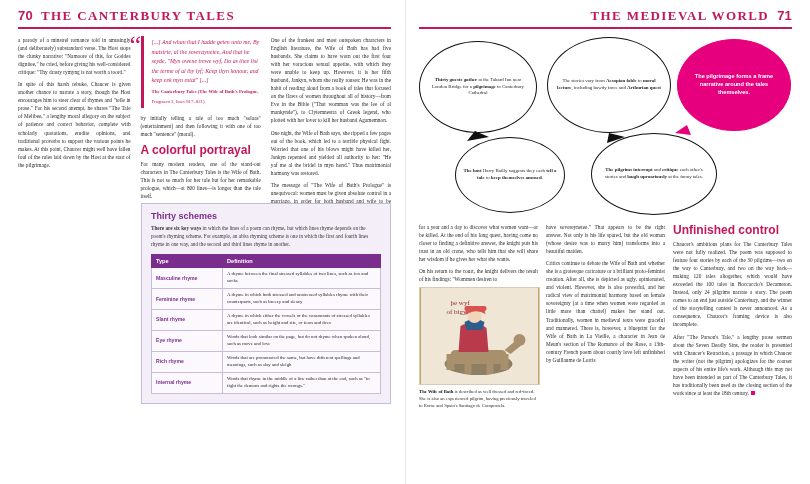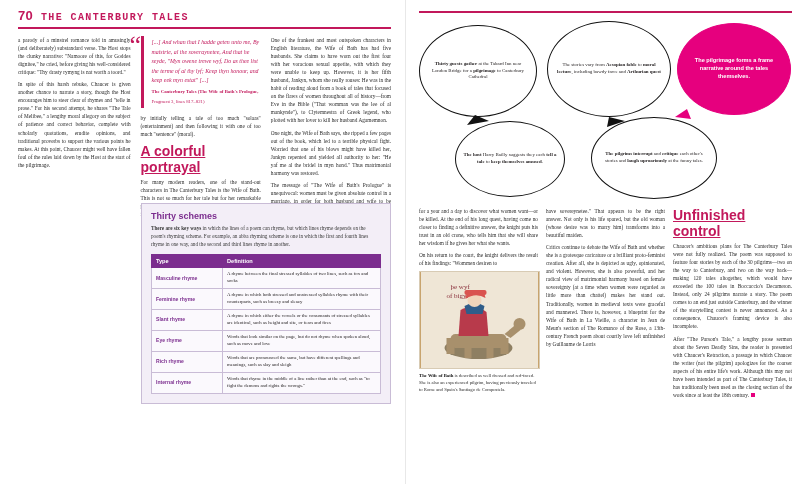--- a/index.html
+++ b/index.html
@@ -15,37 +15,37 @@
   .leaf.right{padding:8px 18px 10px 14px;}
   .gutter{position:absolute;left:405px;top:0;width:1px;height:484px;background:#e8e8e8;}
 
   
   .runhead{display:flex;align-items:baseline;gap:8px;height:16px;}
   .runhead .folio{
     font-family:"Liberation Sans", sans-serif;
     font-weight:bold;font-size:13px;color:#c2185b;letter-spacing:.2px;
   }
   .runhead .title{
-    font-family:Liberation Mono, monospace;
-    font-weight:bold;font-size:10px;letter-spacing:1.4px;color:#c2185b;
+    font-family:Liberation Serif, serif;
+    font-weight:bold;font-size:13px;letter-spacing:1.4px;color:#c2185b;
     text-transform:uppercase;
   }
   .runhead.right{justify-content:flex-end;}
   .rule{height:2px;background:#c2185b;margin-top:3px;}
 
   
   .cols2{display:flex;gap:10px;}
   .col{width:50%;}
   p.body{
     font-size:5.3px;line-height:1.52;margin:0 0 4px 0;text-align:justify;
     color:#2b2b2b;
   }
   h3.sub{
     font-family:"Liberation Sans", sans-serif;
-    color:#c2185b;font-size:14px;margin:5px 0 3px 0;font-weight:bold;text-decoration:underline;
+    color:#c2185b;font-size:12px;margin:5px 0 3px 0;font-weight:bold;
   }
 
   
   .pullquote{
     border-left:3px solid #c2185b;
     padding:2px 0 2px 8px;
     margin:0 0 6px 0;
     position:relative;
   }
   .pq-mark{
@@ -191,20 +191,24 @@
           </tr>
         </tbody>
       </table>
     </div>
   </div>
 
   <div class="gutter"></div>
 
   <div class="leaf right">
 
+    <div class="runhead right">
+      <span class="title">The Medieval World</span>
+      <span class="folio">71</span>
+    </div>
     <div class="rule"></div>
 
     <div class="diagram">
 
       <div class="bubble" style="left:0px;top:8px;width:118px;height:92px;">
         <span><b>Thirty guests</b> <b>gather</b> at the Tabard Inn near London Bridge for a <b>pilgrimage</b> to Canterbury Cathedral</span>
       </div>
 
       <div class="bubble" style="left:128px;top:4px;width:124px;height:96px;">
         <span>The stories vary from <b>Aesopian fable</b> to <b>moral lecture</b>, including bawdy farce and <b>Arthurian quest</b></span>

